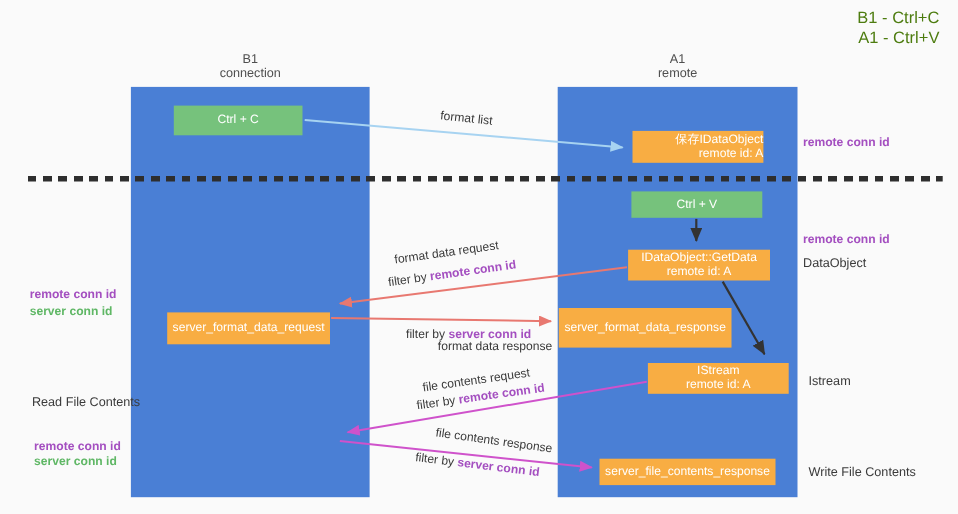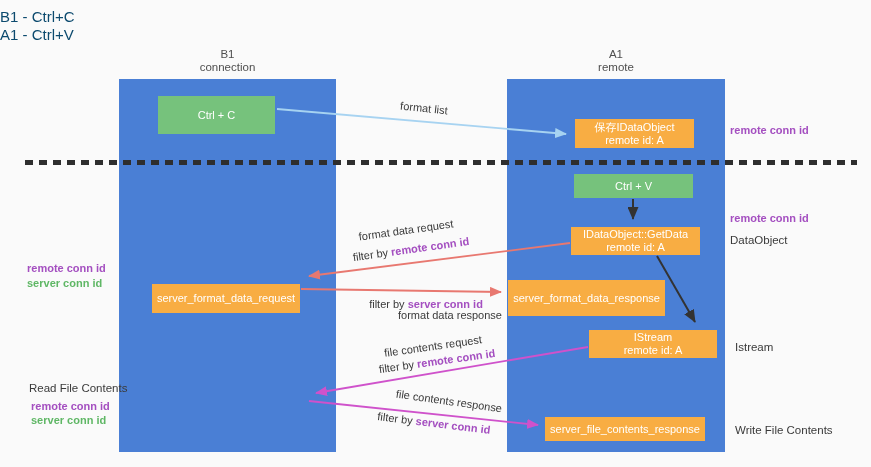--- a/index.html
+++ b/index.html
@@ -1,20 +1,20 @@
 <!DOCTYPE html>
 <html><head>
 <meta charset="utf-8">
 <style>
   html,body { margin:0; padding:0; }
   body { font-family: "Liberation Sans", "DejaVu Sans", sans-serif; background:#fafafa; }
   .canvas { position:relative; width:871px; height:467px; background:#fafafa; overflow:hidden; }
 
-  .title { position:absolute; top:8px; left:0; width:854px; text-align:left;
-           font-size:15px; line-height:18px; color:#0c4a6e; }
+  .title { position:absolute; top:8px; left:0; width:854px; text-align:right;
+           font-size:15px; line-height:18px; color:#4d7c0f; }
 
   .col-header { position:absolute; top:48px; text-align:center; font-size:11.5px;
                 line-height:13px; color:#4f4f4f; }
   .col-header.left { left:119px; width:217px; }
   .col-header.right { left:507px; width:218px; }
 
   .lifeline { position:absolute; top:79px; height:373px; background:#4a7fd5; z-index:1; }
   .lifeline.left { left:119px; width:217px; }
   .lifeline.right { left:507px; width:218px; }
 
@@ -78,25 +78,25 @@
     </defs>
     <line x1="277" y1="109" x2="566" y2="134" stroke="#a7d3f1" stroke-width="1.8" marker-end="url(#mk-blue)"></line>
     <line x1="633" y1="199" x2="633" y2="219" stroke="#333333" stroke-width="2" marker-end="url(#mk-blk)"></line>
     <line x1="570" y1="243" x2="309" y2="276" stroke="#e87870" stroke-width="1.8" marker-end="url(#mk-red)"></line>
     <line x1="301" y1="289" x2="501" y2="292" stroke="#e87870" stroke-width="1.8" marker-end="url(#mk-red)"></line>
     <line x1="657" y1="256" x2="695" y2="322" stroke="#333333" stroke-width="2" marker-end="url(#mk-blk)"></line>
     <line x1="588" y1="347" x2="316" y2="393" stroke="#cf52cb" stroke-width="1.8" marker-end="url(#mk-mag)"></line>
     <line x1="309" y1="401" x2="538" y2="425" stroke="#cf52cb" stroke-width="1.8" marker-end="url(#mk-mag)"></line>
   </svg>
 
-  <div class="box green" style="left:158px;top:96px;width:117px;height:38px;">
+  <div class="box green" style="left:158px;top:96px;width:117px;height:27px;">
     <div>Ctrl + C</div>
   </div>
 
-  <div class="box orange" style="left:575px;top:119px;width:119px;height:29px;">
+  <div class="box orange" style="left:575px;top:119px;width:119px;height:29px;align-items:flex-end;">
     <div>保存IDataObject</div>
     <div>remote id: A</div>
   </div>
 
   <div class="box green" style="left:574px;top:174px;width:119px;height:24px;">
     <div>Ctrl + V</div>
   </div>
 
   <div class="box orange" style="left:571px;top:227px;width:129px;height:28px;align-items:center;">
     <div>IDataObject::GetData</div>
@@ -144,17 +144,17 @@
   </div>
 
   <div class="ann purple" style="left:730px;top:124px;">remote conn id</div>
   <div class="ann purple" style="left:730px;top:212px;">remote conn id</div>
   <div class="ann dark" style="left:730px;top:234px;">DataObject</div>
   <div class="ann dark" style="left:735px;top:341px;">Istream</div>
   <div class="ann dark" style="left:735px;top:424px;">Write File Contents</div>
 
   <div class="ann purple" style="left:27px;top:262px;">remote conn id</div>
   <div class="ann greentx" style="left:27px;top:277px;">server conn id</div>
-  <div class="ann dark" style="left:29px;top:382px;text-align:right;">Read File Contents</div>
+  <div class="ann dark" style="left:29px;top:360px;text-align:right;">Read File Contents</div>
   <div class="ann purple" style="left:31px;top:400px;">remote conn id</div>
   <div class="ann greentx" style="left:31px;top:414px;">server conn id</div>
 
 </div>
 
 </body></html>

